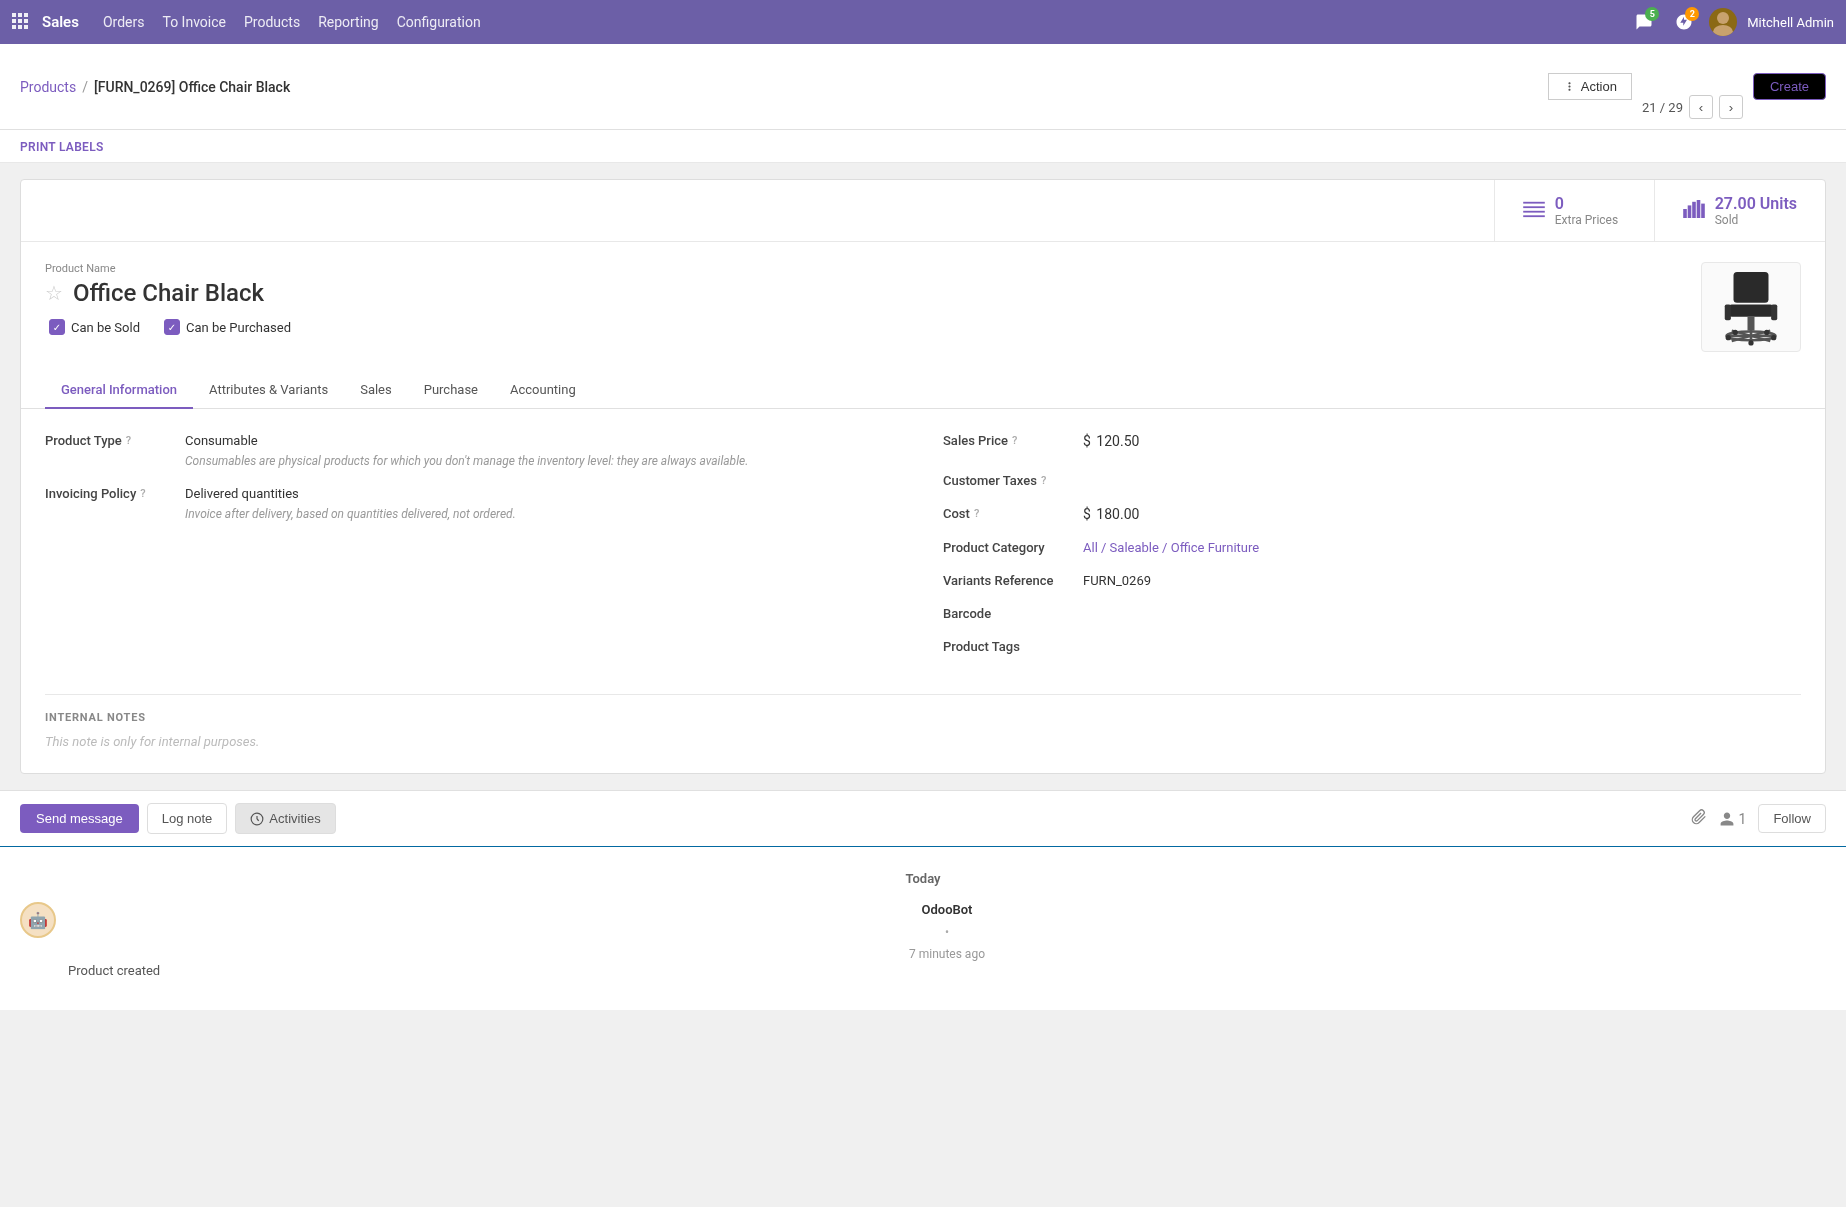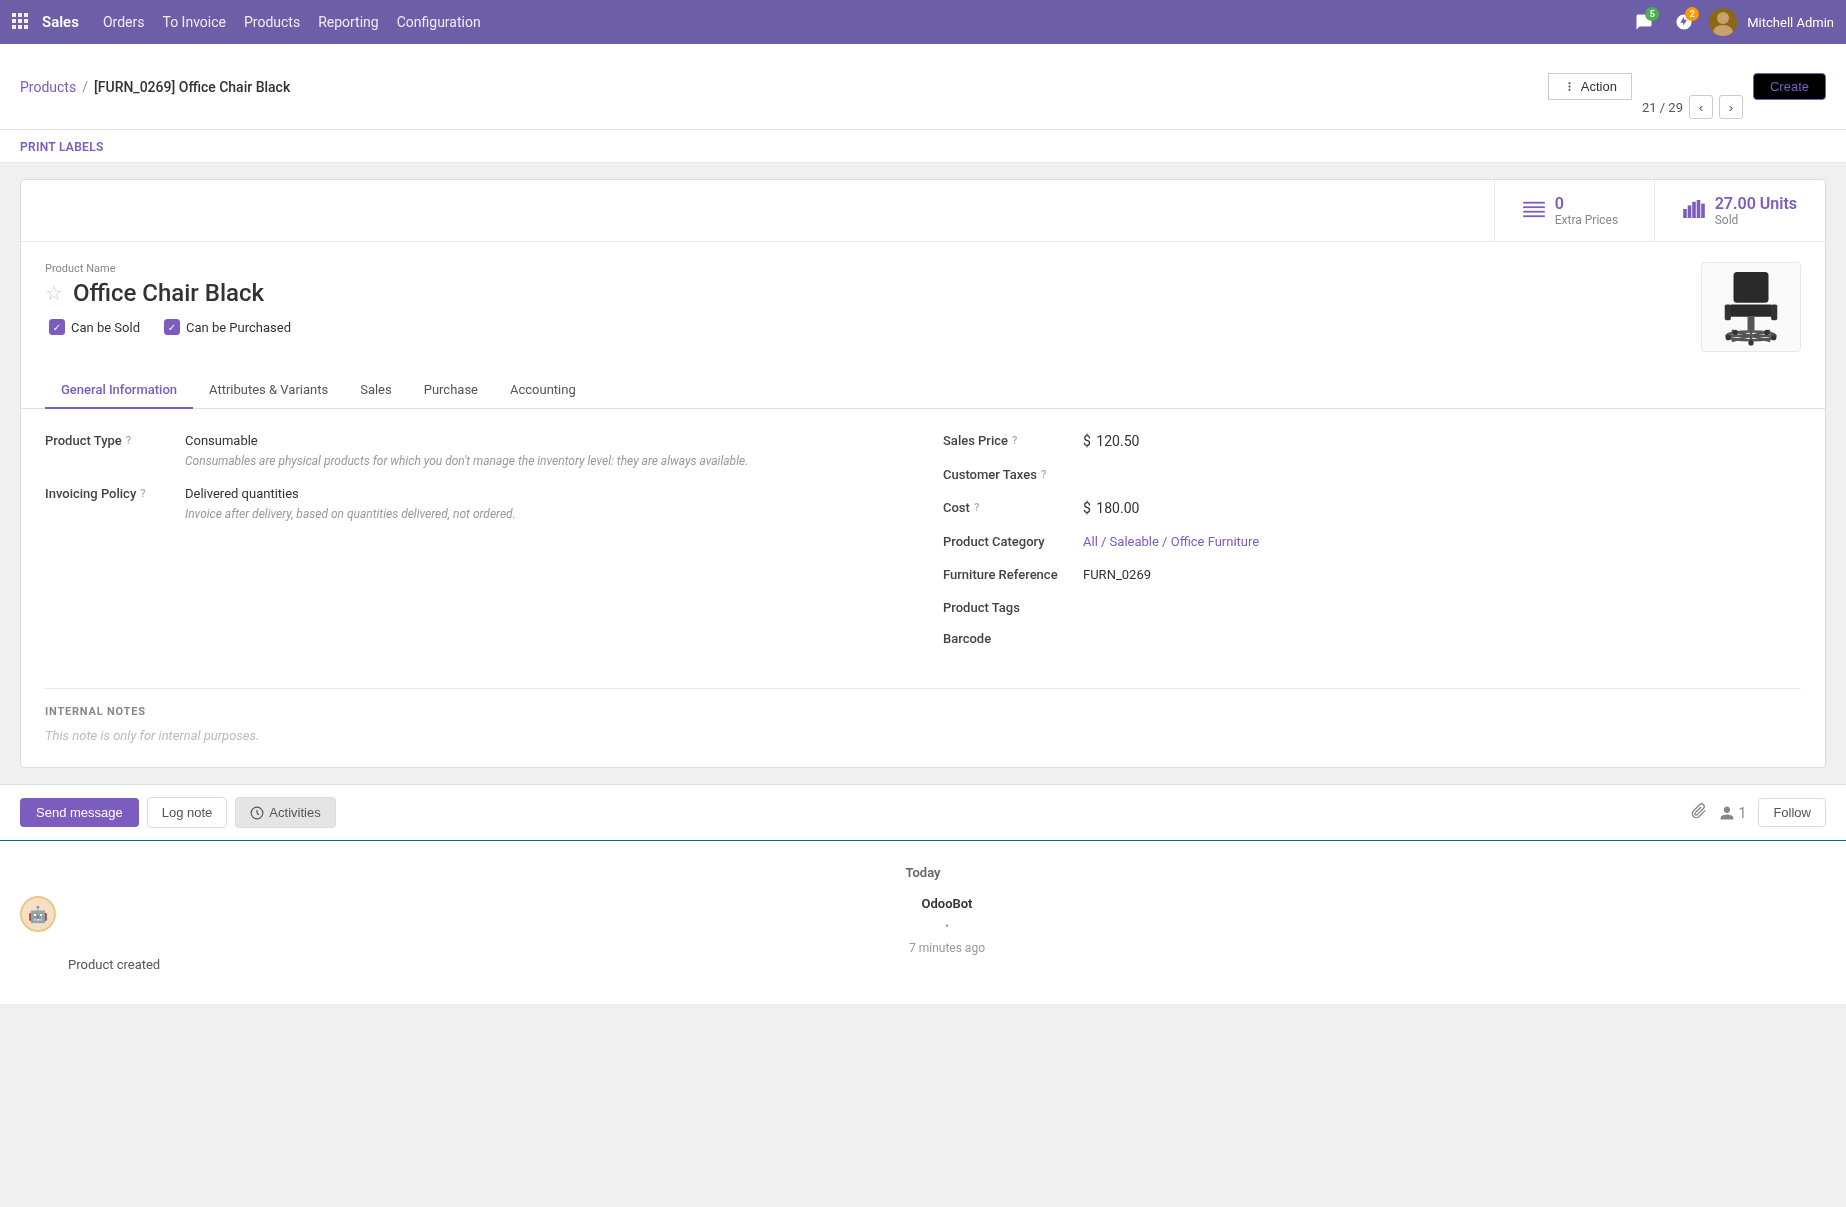--- a/index.html
+++ b/index.html
@@ -365,21 +365,21 @@
             <span class="field-help">?</span>
           </div>
           <div>
             <div class="field-value">Delivered quantities</div>
             <div class="field-hint">Invoice after delivery, based on quantities delivered, not ordered.</div>
           </div>
         </div>
       </div>
 
       <div class="tab-right">
-        <div class="field-row" style="margin-bottom:18px;">
+        <div class="field-row" style="margin-bottom:24px;">
           <div class="field-label">
             <span>Sales Price</span>
             <span class="field-help">?</span>
           </div>
           <div class="field-value price-value">
             <span class="currency">$</span>
             <span>120.50</span>
           </div>
         </div>
         <div class="field-row" style="margin-bottom:18px;">
@@ -397,29 +397,29 @@
           <div class="field-value price-value">
             <span class="currency">$</span>
             <span>180.00</span>
           </div>
         </div>
         <div class="field-row" style="margin-bottom:18px;">
           <div class="field-label">Product Category</div>
           <div class="field-value" style="color:#7c5cbf;cursor:pointer;">All / Saleable / Office Furniture</div>
         </div>
         <div class="field-row" style="margin-bottom:18px;">
-          <div class="field-label">Furniture Reference</div>
+          <div class="field-label">Variants Reference</div>
           <div class="field-value">FURN_0269</div>
+        </div>
+        <div class="field-row" style="margin-bottom:18px;">
+          <div class="field-label">Barcode</div>
+          <div class="field-value"></div>
         </div>
         <div class="field-row">
           <div class="field-label">Product Tags</div>
-          <div class="field-value"></div>
-        </div>
-        <div class="field-row" style="margin-bottom:18px;">
-          <div class="field-label">Barcode</div>
           <div class="field-value"></div>
         </div>
       </div>
     </div>
 
     <div class="internal-notes-section">
       <div class="notes-label">INTERNAL NOTES</div>
       <div class="notes-placeholder">This note is only for internal purposes.</div>
     </div>
 

